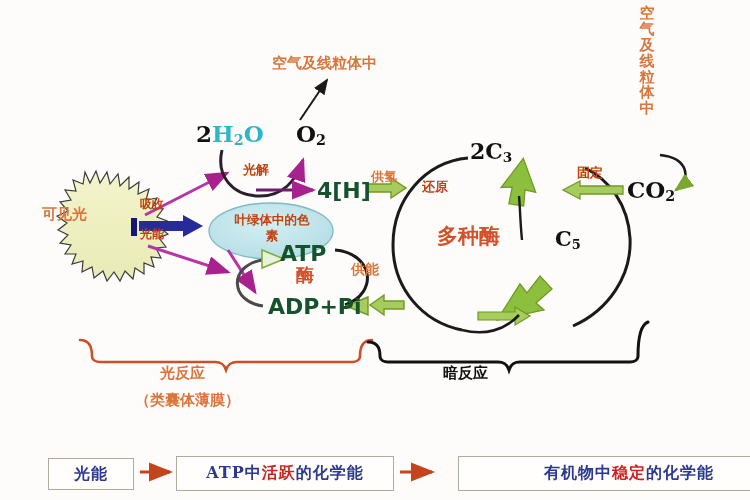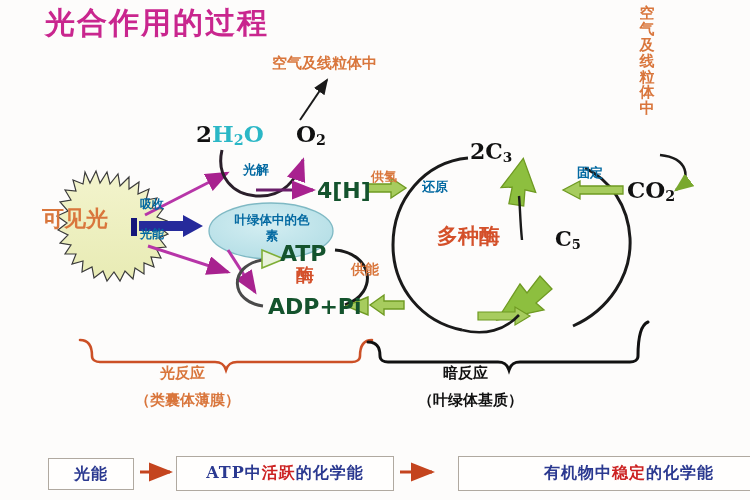--- a/index.html
+++ b/index.html
@@ -21,21 +21,21 @@
     color:#c9268e;
     font-family:"DejaVu Sans","Liberation Sans",sans-serif;
     letter-spacing:2px;
   }
 
   
   .hand{font-family:"DejaVu Serif","Liberation Serif",serif;font-weight:bold;}
 
   .orange{color:#d9763c;}
   .deep-orange{color:#d4502a;}
-  .magenta{color:#0369a1;}
+  .magenta{color:#c2410c;}
   .cyan{color:#2bb7c6;}
   .black{color:#111;}
   .navy{color:#2b3990;}
   .red{color:#cc2222;}
 
   
   .chem{
     font-family:"DejaVu Serif","Liberation Serif",serif;
     font-weight:bold;color:#111;
   }
@@ -57,21 +57,21 @@
   #supply-h{left:371px;top:157px;font-size:13px;margin-top:13px;}
   #reduce{left:422px;top:180px;font-size:13px;}
 
   #c3{left:470px;top:140px;font-size:22px;}
   #c5{left:555px;top:228px;font-size:21px;}
   #co2{left:627px;top:178px;font-size:23px;}
   #fix{left:577px;top:166px;font-size:13px;text-align:right;}
   #many-enzymes{left:437px;top:225px;font-size:21px;}
   #ch2o{left:537px;top:305px;font-size:22px;}
 
-  #visible-light{left:42px;top:207px;font-size:22px;}
+  #visible-light{left:42px;top:207px;font-size:15px;}
   #absorb{left:140px;top:198px;font-size:12px;}
   #light-energy{left:140px;top:228px;font-size:12px;}
   #pigment{left:232px;top:212px;font-size:12.5px;text-align:center;width:80px;white-space:normal;line-height:1.25;}
 
   #atp{left:280px;top:243px;font-size:22px;}
   #adp{left:268px;top:296px;font-size:22px;}
   #enzyme{left:296px;top:266px;font-size:18px;}
   #supply-e{left:351px;top:262px;font-size:14px;}
 
   #light-rxn{left:160px;top:366px;font-size:15px;}
@@ -205,21 +205,20 @@
     <path d="M368,342 C380,342 380,352 380,356 C380,360 384,362 388,362
          L498,362 C504,362 507,364 509,370
          C511,364 514,362 520,362
          L630,362 C634,362 638,360 638,356
          C638,350 638,326 648,322" stroke="#111" stroke-width="3" fill="none" stroke-linecap="round"></path>
 
     <line x1="140" y1="472" x2="170" y2="472" stroke="#c4441e" stroke-width="3" marker-end="url(#mk-orangearrow)"></line>
     <line x1="400" y1="472" x2="432" y2="472" stroke="#c4441e" stroke-width="3" marker-end="url(#mk-orangearrow)"></line>
   </svg>
 
-  <div class="lbl title">光合作用的过程</div>
 
   <div class="lbl hand orange" id="air-mito-1">空气及线粒体中</div>
 
   <div class="lbl hand orange" id="air-mito-2">空气及线粒体中</div>
 
   <div class="lbl chem" id="h2o"><span class="black">2</span><span class="cyan">H</span><sub class="cyan">2</sub><span class="cyan">O</span></div>
 
   <div class="lbl chem" id="o2"><span>O</span><sub>2</sub></div>
 
   <div class="lbl hand magenta" id="photolysis">光解</div>
@@ -254,21 +253,20 @@
   <div class="lbl sans-chem" id="adp">ADP+Pi</div>
 
   <div class="lbl hand deep-orange" id="enzyme">酶</div>
 
   <div class="lbl hand orange" id="supply-e">供能</div>
 
   <div class="lbl hand orange" id="light-rxn">光反应</div>
   <div class="lbl hand orange" id="light-rxn-sub">（类囊体薄膜）</div>
 
   <div class="lbl hand black" id="dark-rxn">暗反应</div>
-  <div class="lbl hand black" id="dark-rxn-sub">（叶绿体基质）</div>
 
   <div class="box" id="box-light">
     <span class="navy">光能</span>
   </div>
 
   <div class="box" id="box-atp">
     <span class="navy">ATP中</span>
       <span class="red">活跃</span>
       <span class="navy">的化学能</span>
   </div>

